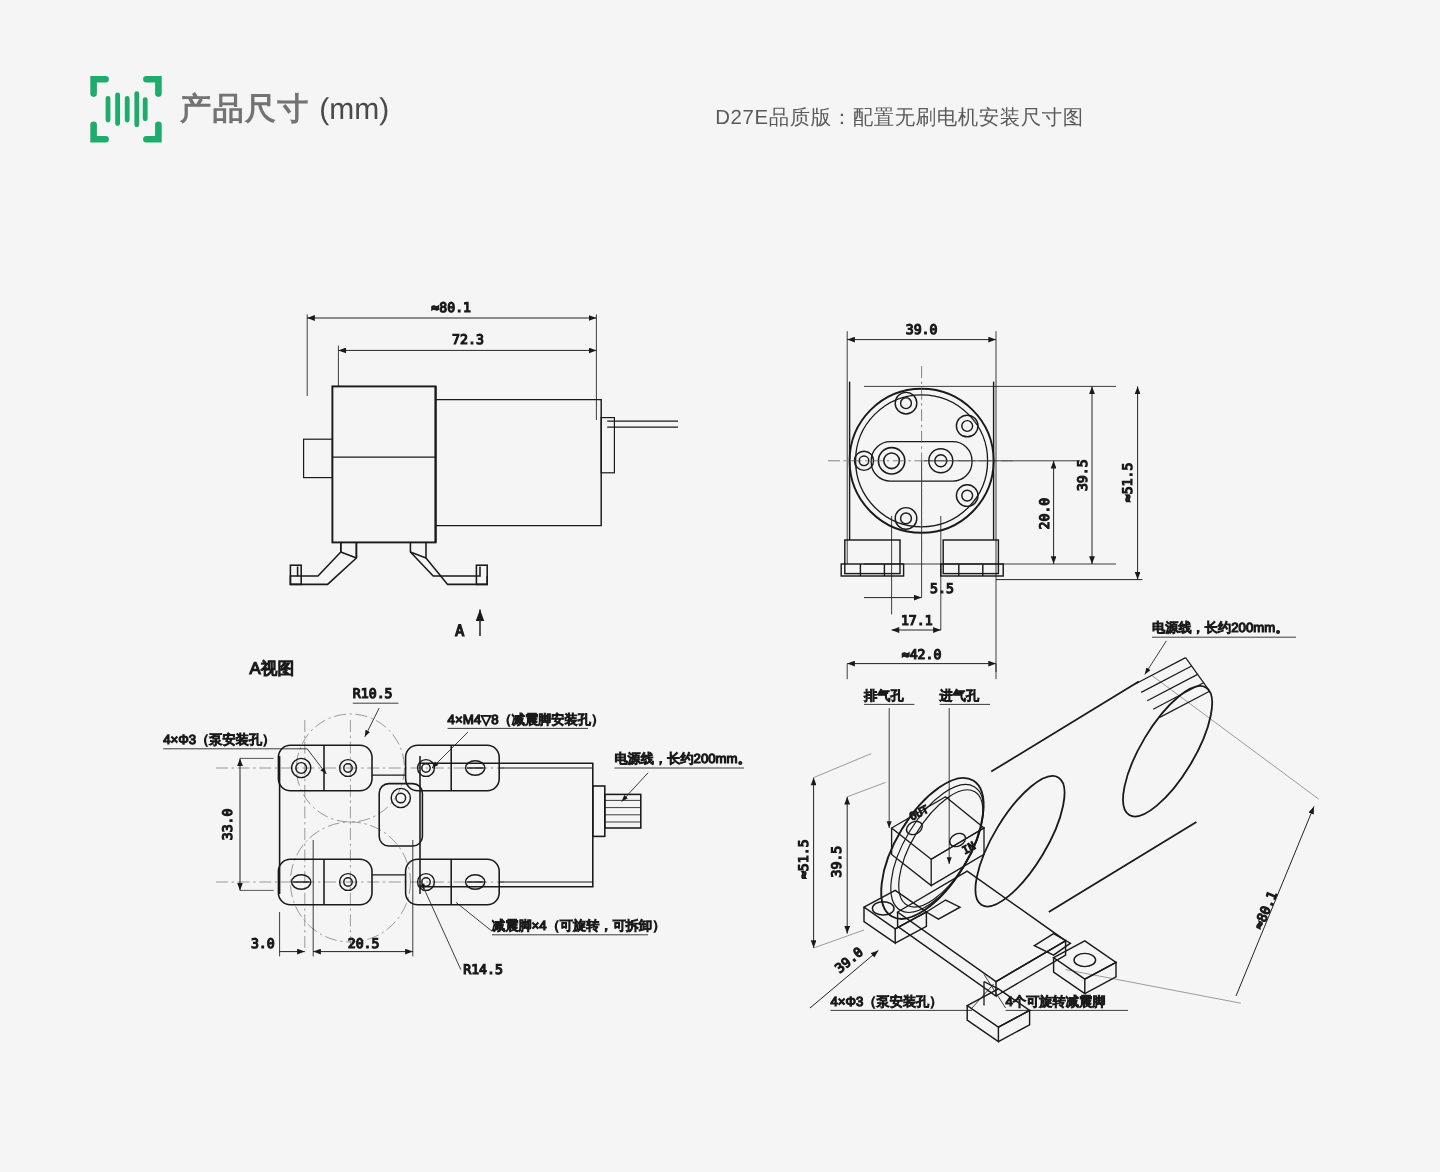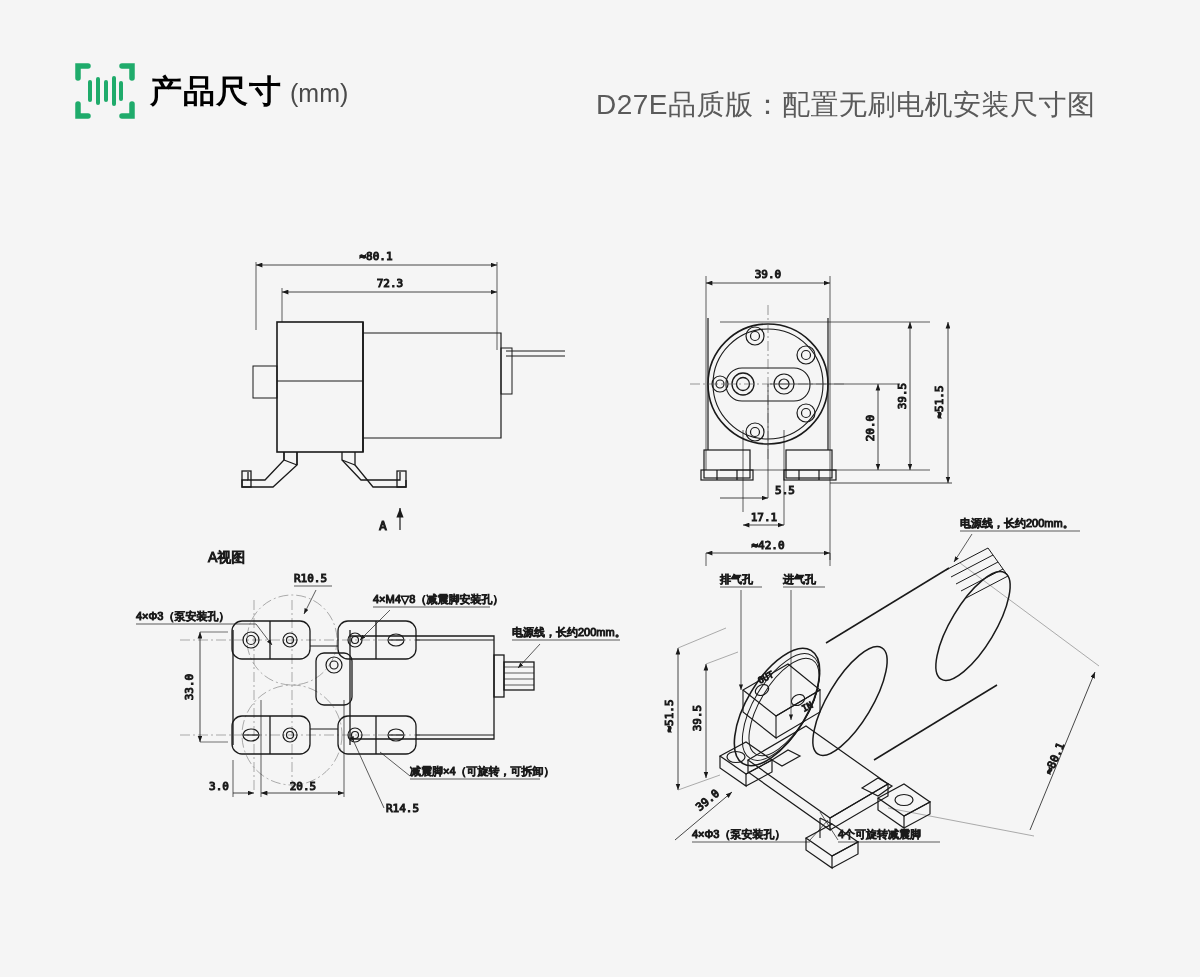--- a/index.html
+++ b/index.html
@@ -7,27 +7,27 @@
     width:1200px;height:977px;
     background:#f5f5f5;
     font-family:"Liberation Sans","DejaVu Sans",sans-serif;
     overflow:hidden;position:relative;
   }
   
   .header{position:absolute;left:0;top:0;width:1200px;height:170px;}
   .brand{position:absolute;left:74px;top:62px;display:flex;align-items:center;}
   .brand-icon{width:62px;height:58px;position:relative;margin-right:14px;}
   .brand-title{
-    font-size:32px;font-weight:bold;color:#000000;letter-spacing:1px;
+    font-size:26px;font-weight:bold;color:#737373;letter-spacing:1px;
     line-height:1;
   }
   .brand-unit{font-size:25px;color:#4a4a4a;margin-left:8px;letter-spacing:0px;}
   .doc-title{
     position:absolute;left:596px;top:86px;
-    font-size:28px;color:#5a5a5a;letter-spacing:.5px;white-space:nowrap;
+    font-size:17px;color:#5a5a5a;letter-spacing:.5px;white-space:nowrap;
   }
   
   .canvas{position:absolute;left:0;top:0;width:1200px;height:977px;padding-left:20px;}
   svg{display:block;}
   .lbl{font-family:"DejaVu Sans Mono","Liberation Mono",monospace;fill:#1a1a1a;}
   .cn{font-family:"Liberation Sans","DejaVu Sans",sans-serif;fill:#1a1a1a;}
 </style>
 </head>
 <body>
 

